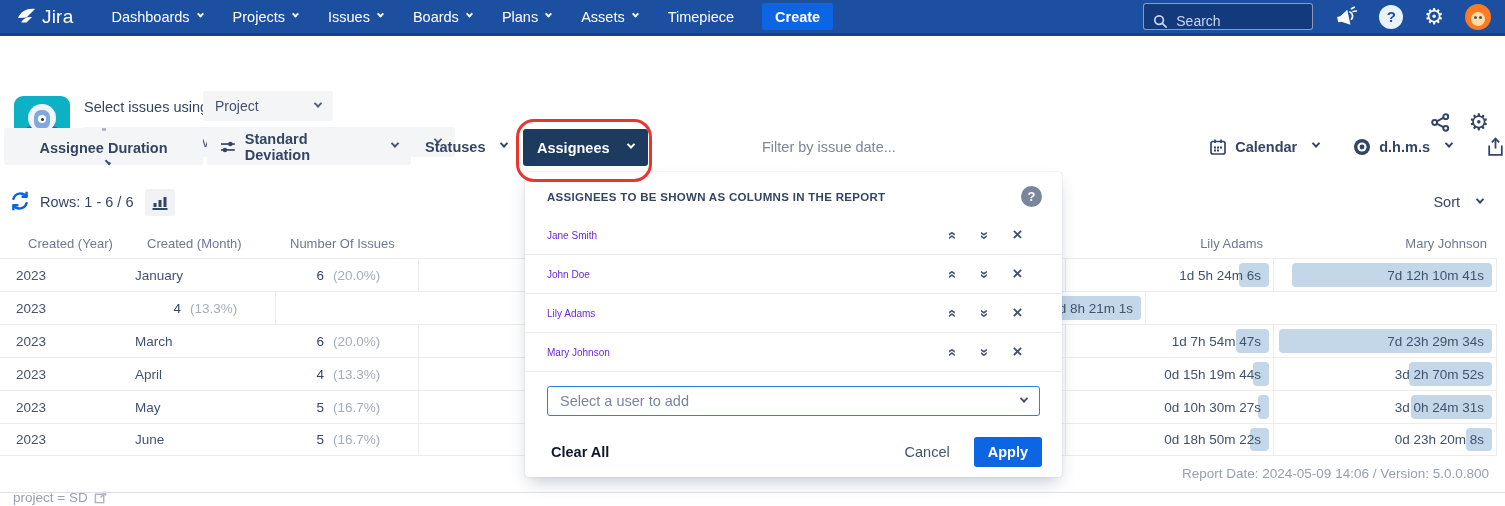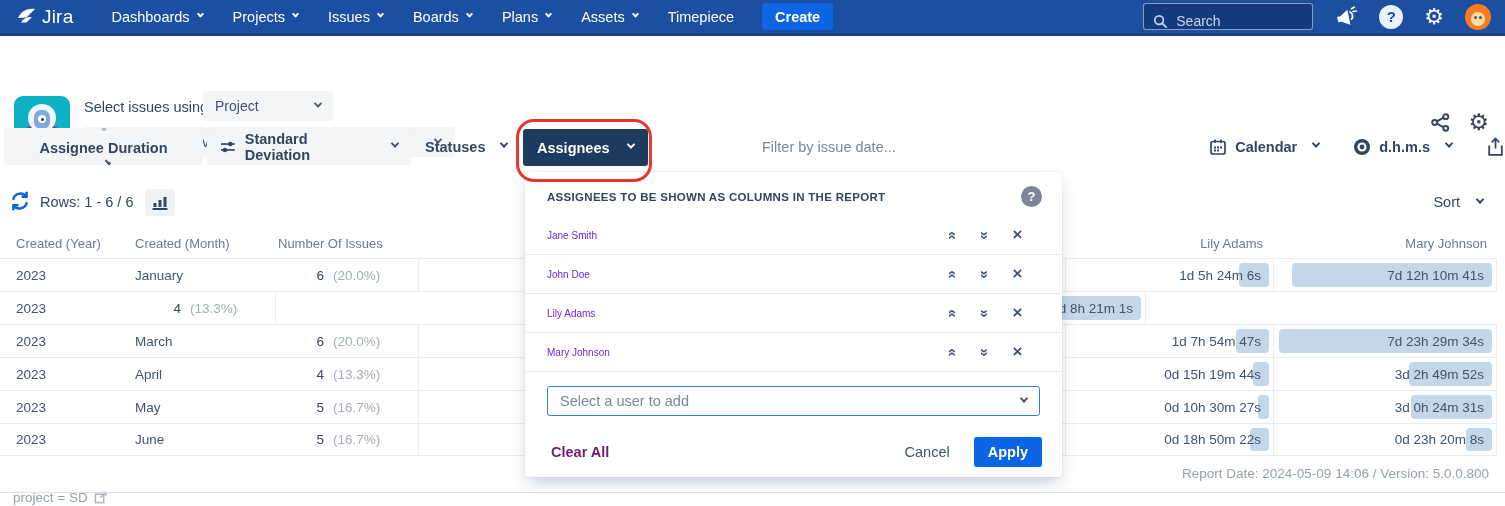--- a/index.html
+++ b/index.html
@@ -67,21 +67,21 @@
   .report-bar { position:absolute; left:0; top:185px; width:1505px; height:34px; display:flex; align-items:center; }
   .rows-label { margin-left:40px; font-size:14.5px; color:#344563; }
   .chart-btn { margin-left:12px; width:30px; height:27px; background:#F1F2F4; border-radius:3px; display:flex;
                align-items:center; justify-content:center; cursor:pointer; }
   .refresh { position:absolute; left:9px; top:5px; cursor:pointer; }
   .sort { margin-left:auto; margin-right:22px; display:flex; align-items:center; gap:9px; font-size:14.5px; color:#344563; cursor:pointer; }
 
   
   .table { position:absolute; left:0; top:228px; width:1497px; }
   .thead { display:flex; height:30px; align-items:center; }
-  .th { font-size:13px; color:#6B7A90; padding-left:16px; }
+  .th { font-size:13px; color:#6B7A90; padding-left:28px; }
   .tr { display:flex; height:33px; border-top:1px solid #EBECF0; }
   .tr:last-child { border-bottom:1px solid #EBECF0; }
   .td { font-size:13.5px; color:#42526E; display:flex; align-items:center; padding-left:16px; }
   .c-year { width:119px; }
   .c-month { width:143px; }
   .c-issues { width:156px; }
   .c-jane  { width:322px; border-left:1px solid #EBECF0; }
   .c-john  { width:325px; border-left:1px solid #EBECF0; }
   .c-lily  { width:208px; border-left:1px solid #EBECF0; }
   .c-mary  { width:224px; border-left:1px solid #EBECF0; border-right:1px solid #EBECF0; }
@@ -109,21 +109,21 @@
   .user-name { flex:1; font-size:10px; color:#6d28d9; }
   .mv { width:17px; text-align:center; font-size:15px; font-weight:700; color:#44546F; cursor:pointer; margin-left:15px; }
   .mv.up { transform:rotate(90deg); }
   .mv.down { transform:rotate(90deg); }
   .mv.x { font-size:17px; transform:none; }
   .user-select { margin:14px 22px 0 22px; height:30px; border:1.5px solid #2E7FE0; border-radius:3px; display:flex;
                  align-items:center; padding:0 12px; cursor:pointer; }
   .user-select .ph { font-size:14.5px; color:#7A869A; }
   .user-select .chev { margin-left:auto; color:#42526E; }
   .dlg-foot { margin-top:21px; display:flex; align-items:center; padding:0 20px 0 26px; height:30px; }
-  .clear-all { font-size:14.5px; font-weight:700; color:#701a75; cursor:pointer; }
+  .clear-all { font-size:14.5px; font-weight:700; color:#0f172a; cursor:pointer; }
   .cancel { margin-left:auto; font-size:14.5px; color:#42526E; cursor:pointer; }
   .apply { margin-left:24px; background:#0C66E4; border:none; border-radius:3px; color:#fff; font-weight:700;
            font-size:14.5px; height:30px; padding:0 14px; cursor:pointer; font-family:inherit; }
 
   
   .annotation { position:absolute; left:516px; top:119px; width:136px; height:63px; border:3px solid #E8362D;
                 border-radius:18px; z-index:40; pointer-events:none; }
 </style>
 </head>
 <body>
@@ -366,21 +366,21 @@
             <span class="pct">(13.3%)</span>
           </div>
           <div class="td c-jane"></div>
           <div class="td c-john"></div>
           <div class="td c-lily dur">
             <span class="bar" style="width: 7.7%;"></span>
             <span class="val">0d 15h 19m 44s</span>
           </div>
           <div class="td c-mary dur">
             <span class="bar" style="width: 37.6%;"></span>
-            <span class="val">3d 2h 49m 52s</span>
+            <span class="val">3d 2h 70m 52s</span>
           </div>
         </div>
         <div class="tr">
           <div class="td c-year">2023</div>
           <div class="td c-month">May</div>
           <div class="td c-issues">
             <span class="num">5</span>
             <span class="pct">(16.7%)</span>
           </div>
           <div class="td c-jane"></div>

